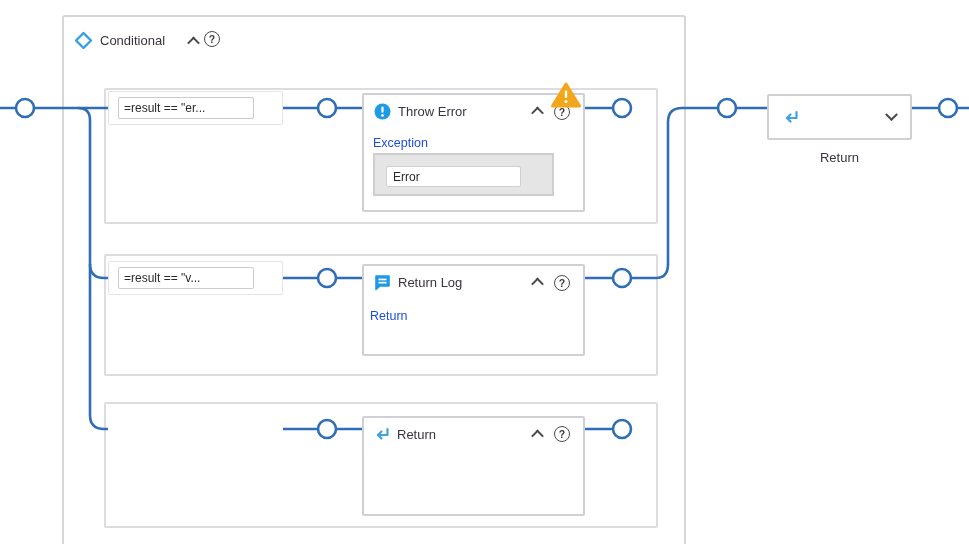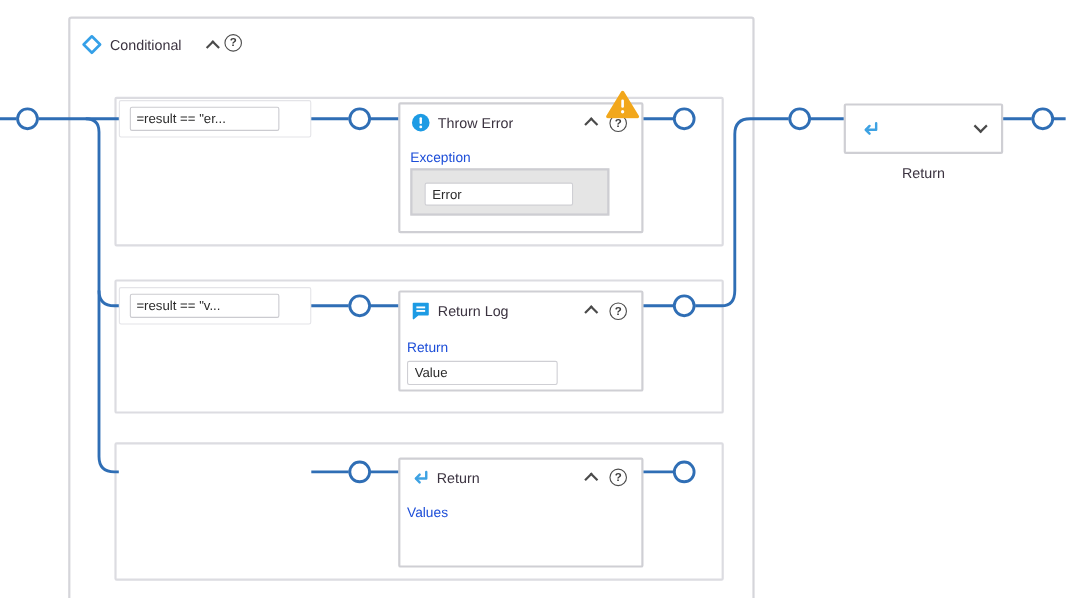--- a/index.html
+++ b/index.html
@@ -118,35 +118,33 @@
         <path d="M2 2 H15 V12 H6 L2 15.5 Z" fill="#1d9be4" stroke="#1d9be4" stroke-width="1.6" stroke-linejoin="round"></path>
         <rect x="4.5" y="4.6" width="8" height="1.7" fill="#fff"></rect>
         <rect x="4.5" y="7.8" width="8" height="1.7" fill="#fff"></rect>
       </svg>
       <span class="node-title">Return Log</span>
       <span class="spacer"></span>
       <span class="chev chev-up"></span>
       <div class="help">?</div>
     </div>
     <div class="node-label lbl-msg">Return</div>
-    <input class="text-input inp-value" value="Value" style="">
   </div>
 
   <div class="node n3">
     <div class="node-header">
       <svg class="icon16" width="16" height="14" viewBox="0 0 16 14">
         <path d="M13.5 2 V8 H4.5" fill="none" stroke="#3ea2e3" stroke-width="2.2" stroke-linecap="round" stroke-linejoin="round"></path>
         <path d="M7.5 4.5 L4 8 L7.5 11.5" fill="none" stroke="#3ea2e3" stroke-width="2.2" stroke-linecap="round" stroke-linejoin="round"></path>
       </svg>
       <span class="node-title">Return</span>
       <span class="spacer"></span>
       <span class="chev chev-up"></span>
       <div class="help">?</div>
     </div>
-    <div class="node-label lbl-val">Values</div>
   </div>
 
   <div class="end-node">
     <svg class="icon16" width="16" height="14" viewBox="0 0 16 14">
       <path d="M13.5 2 V8 H4.5" fill="none" stroke="#3ea2e3" stroke-width="2.2" stroke-linecap="round" stroke-linejoin="round"></path>
       <path d="M7.5 4.5 L4 8 L7.5 11.5" fill="none" stroke="#3ea2e3" stroke-width="2.2" stroke-linecap="round" stroke-linejoin="round"></path>
     </svg>
     <span class="spacer"></span>
     <span class="chev chev-down"></span>
   </div>

